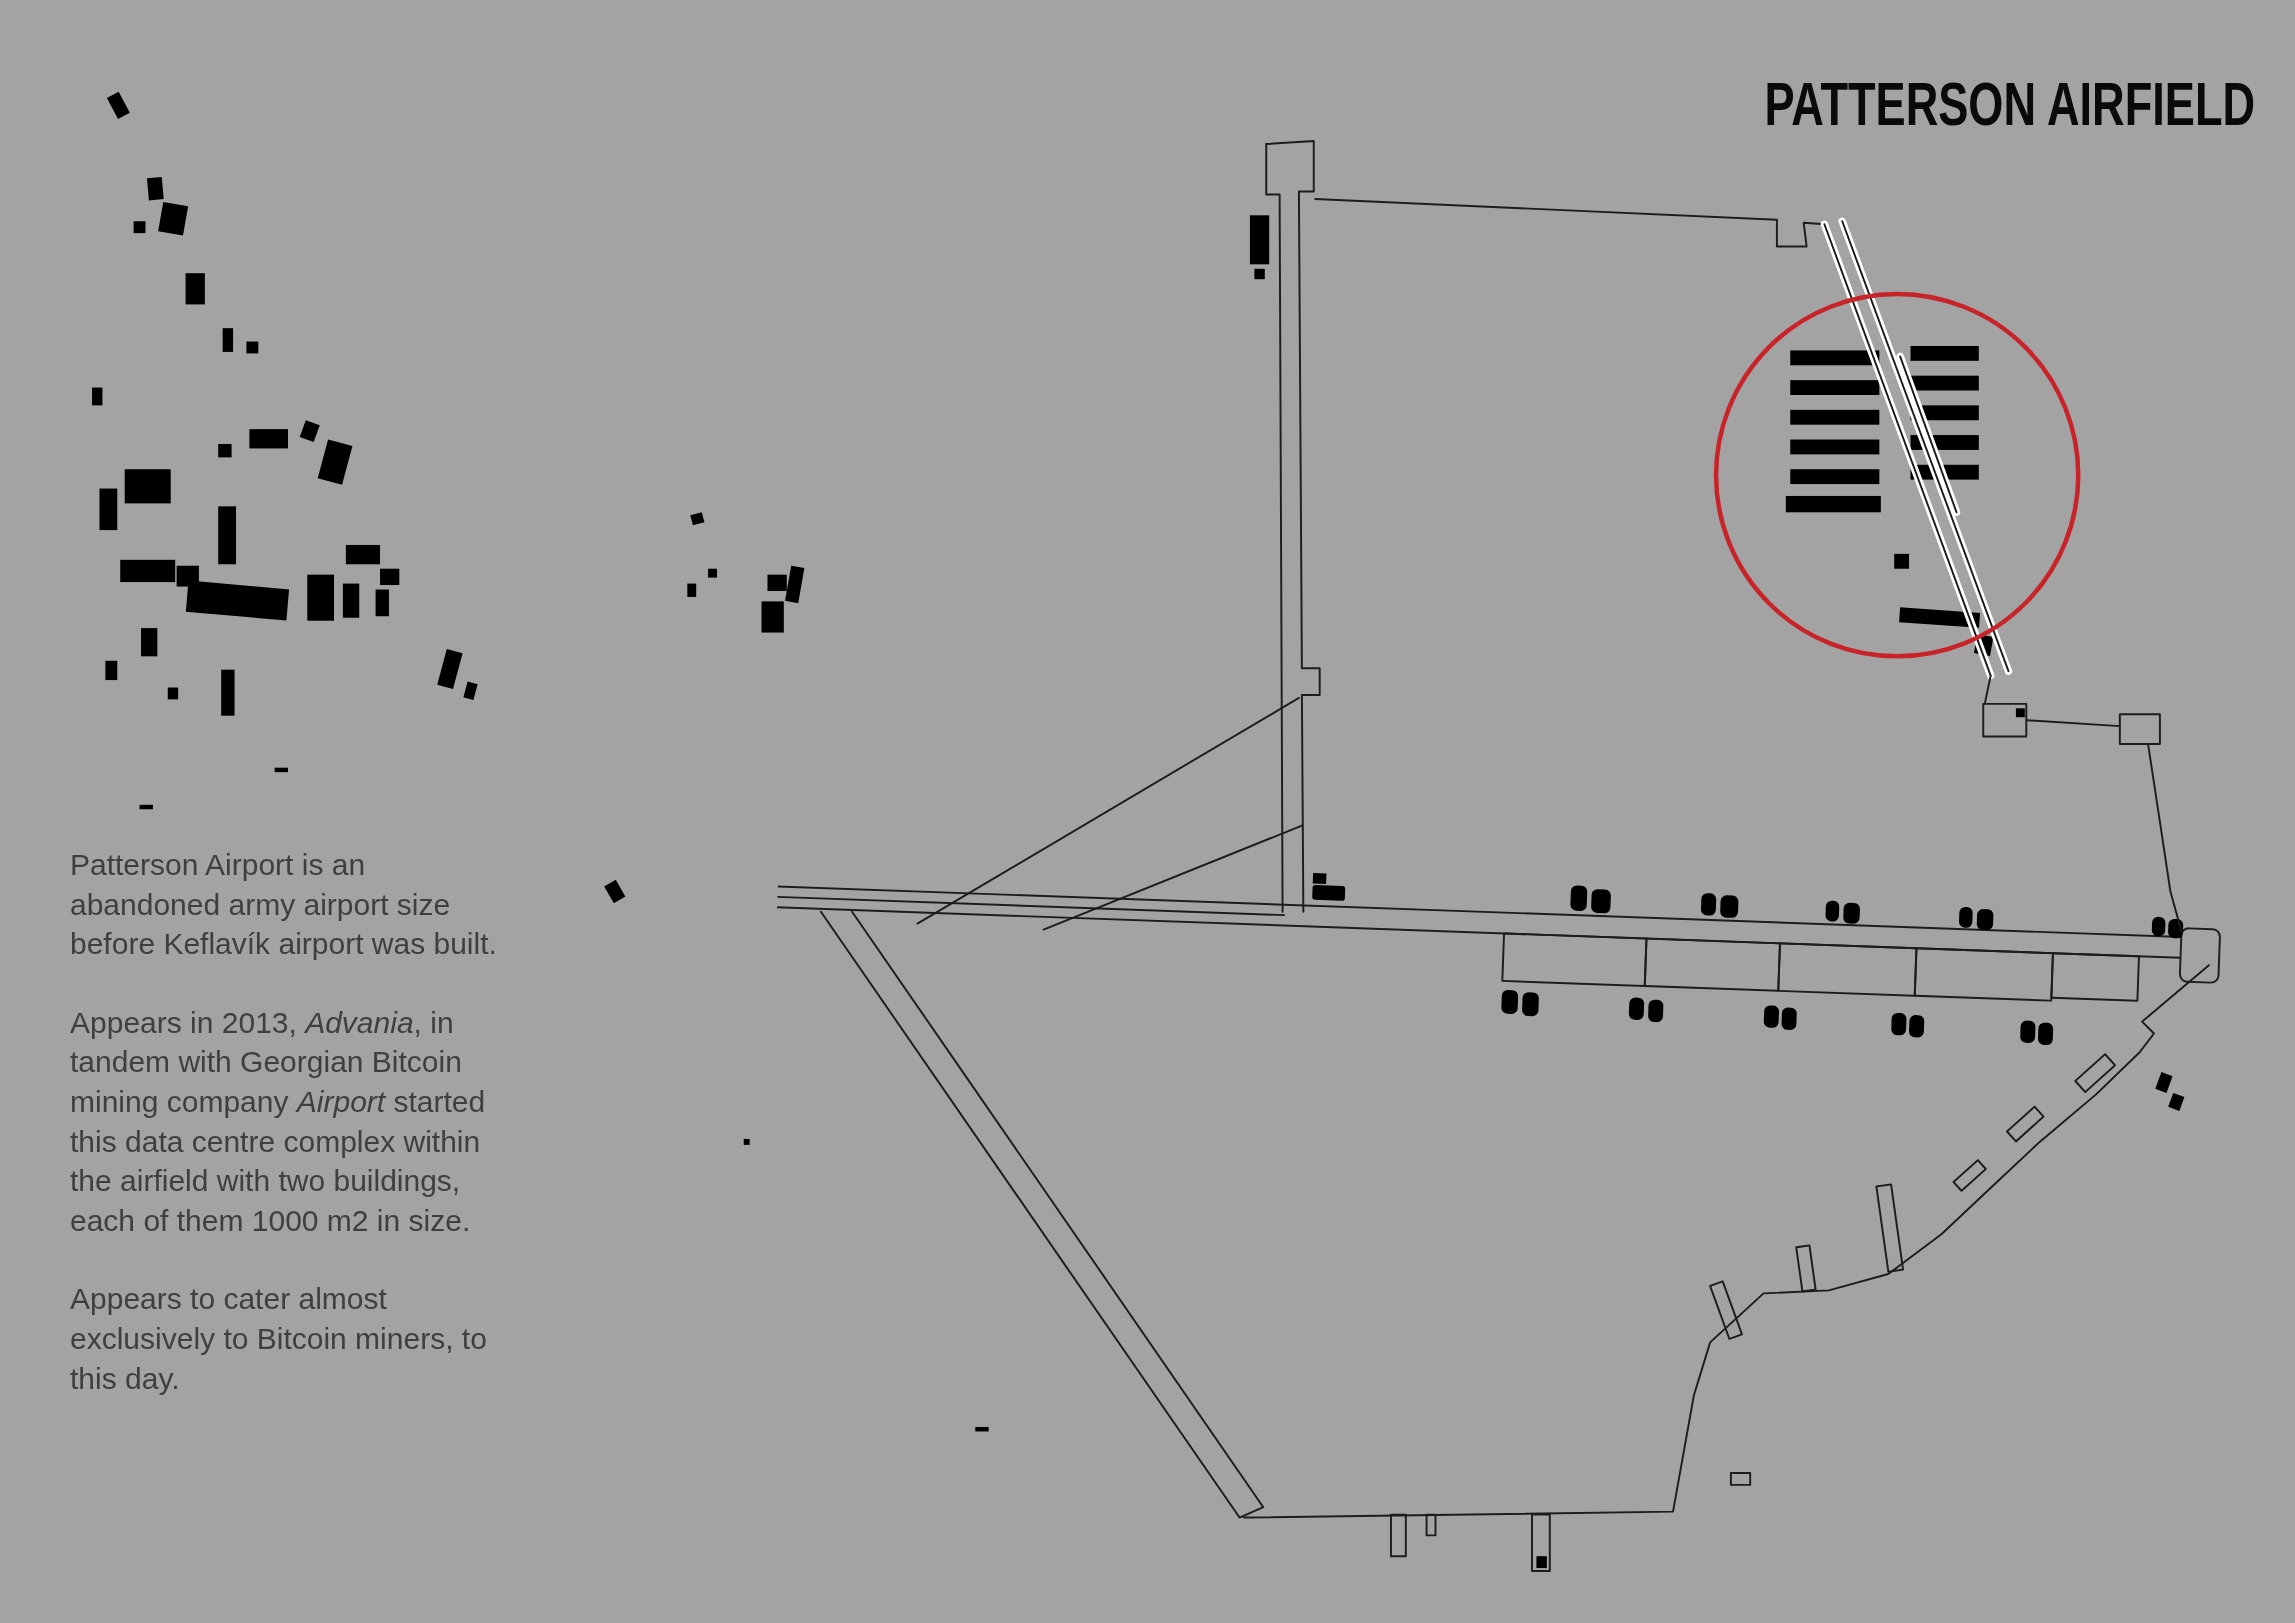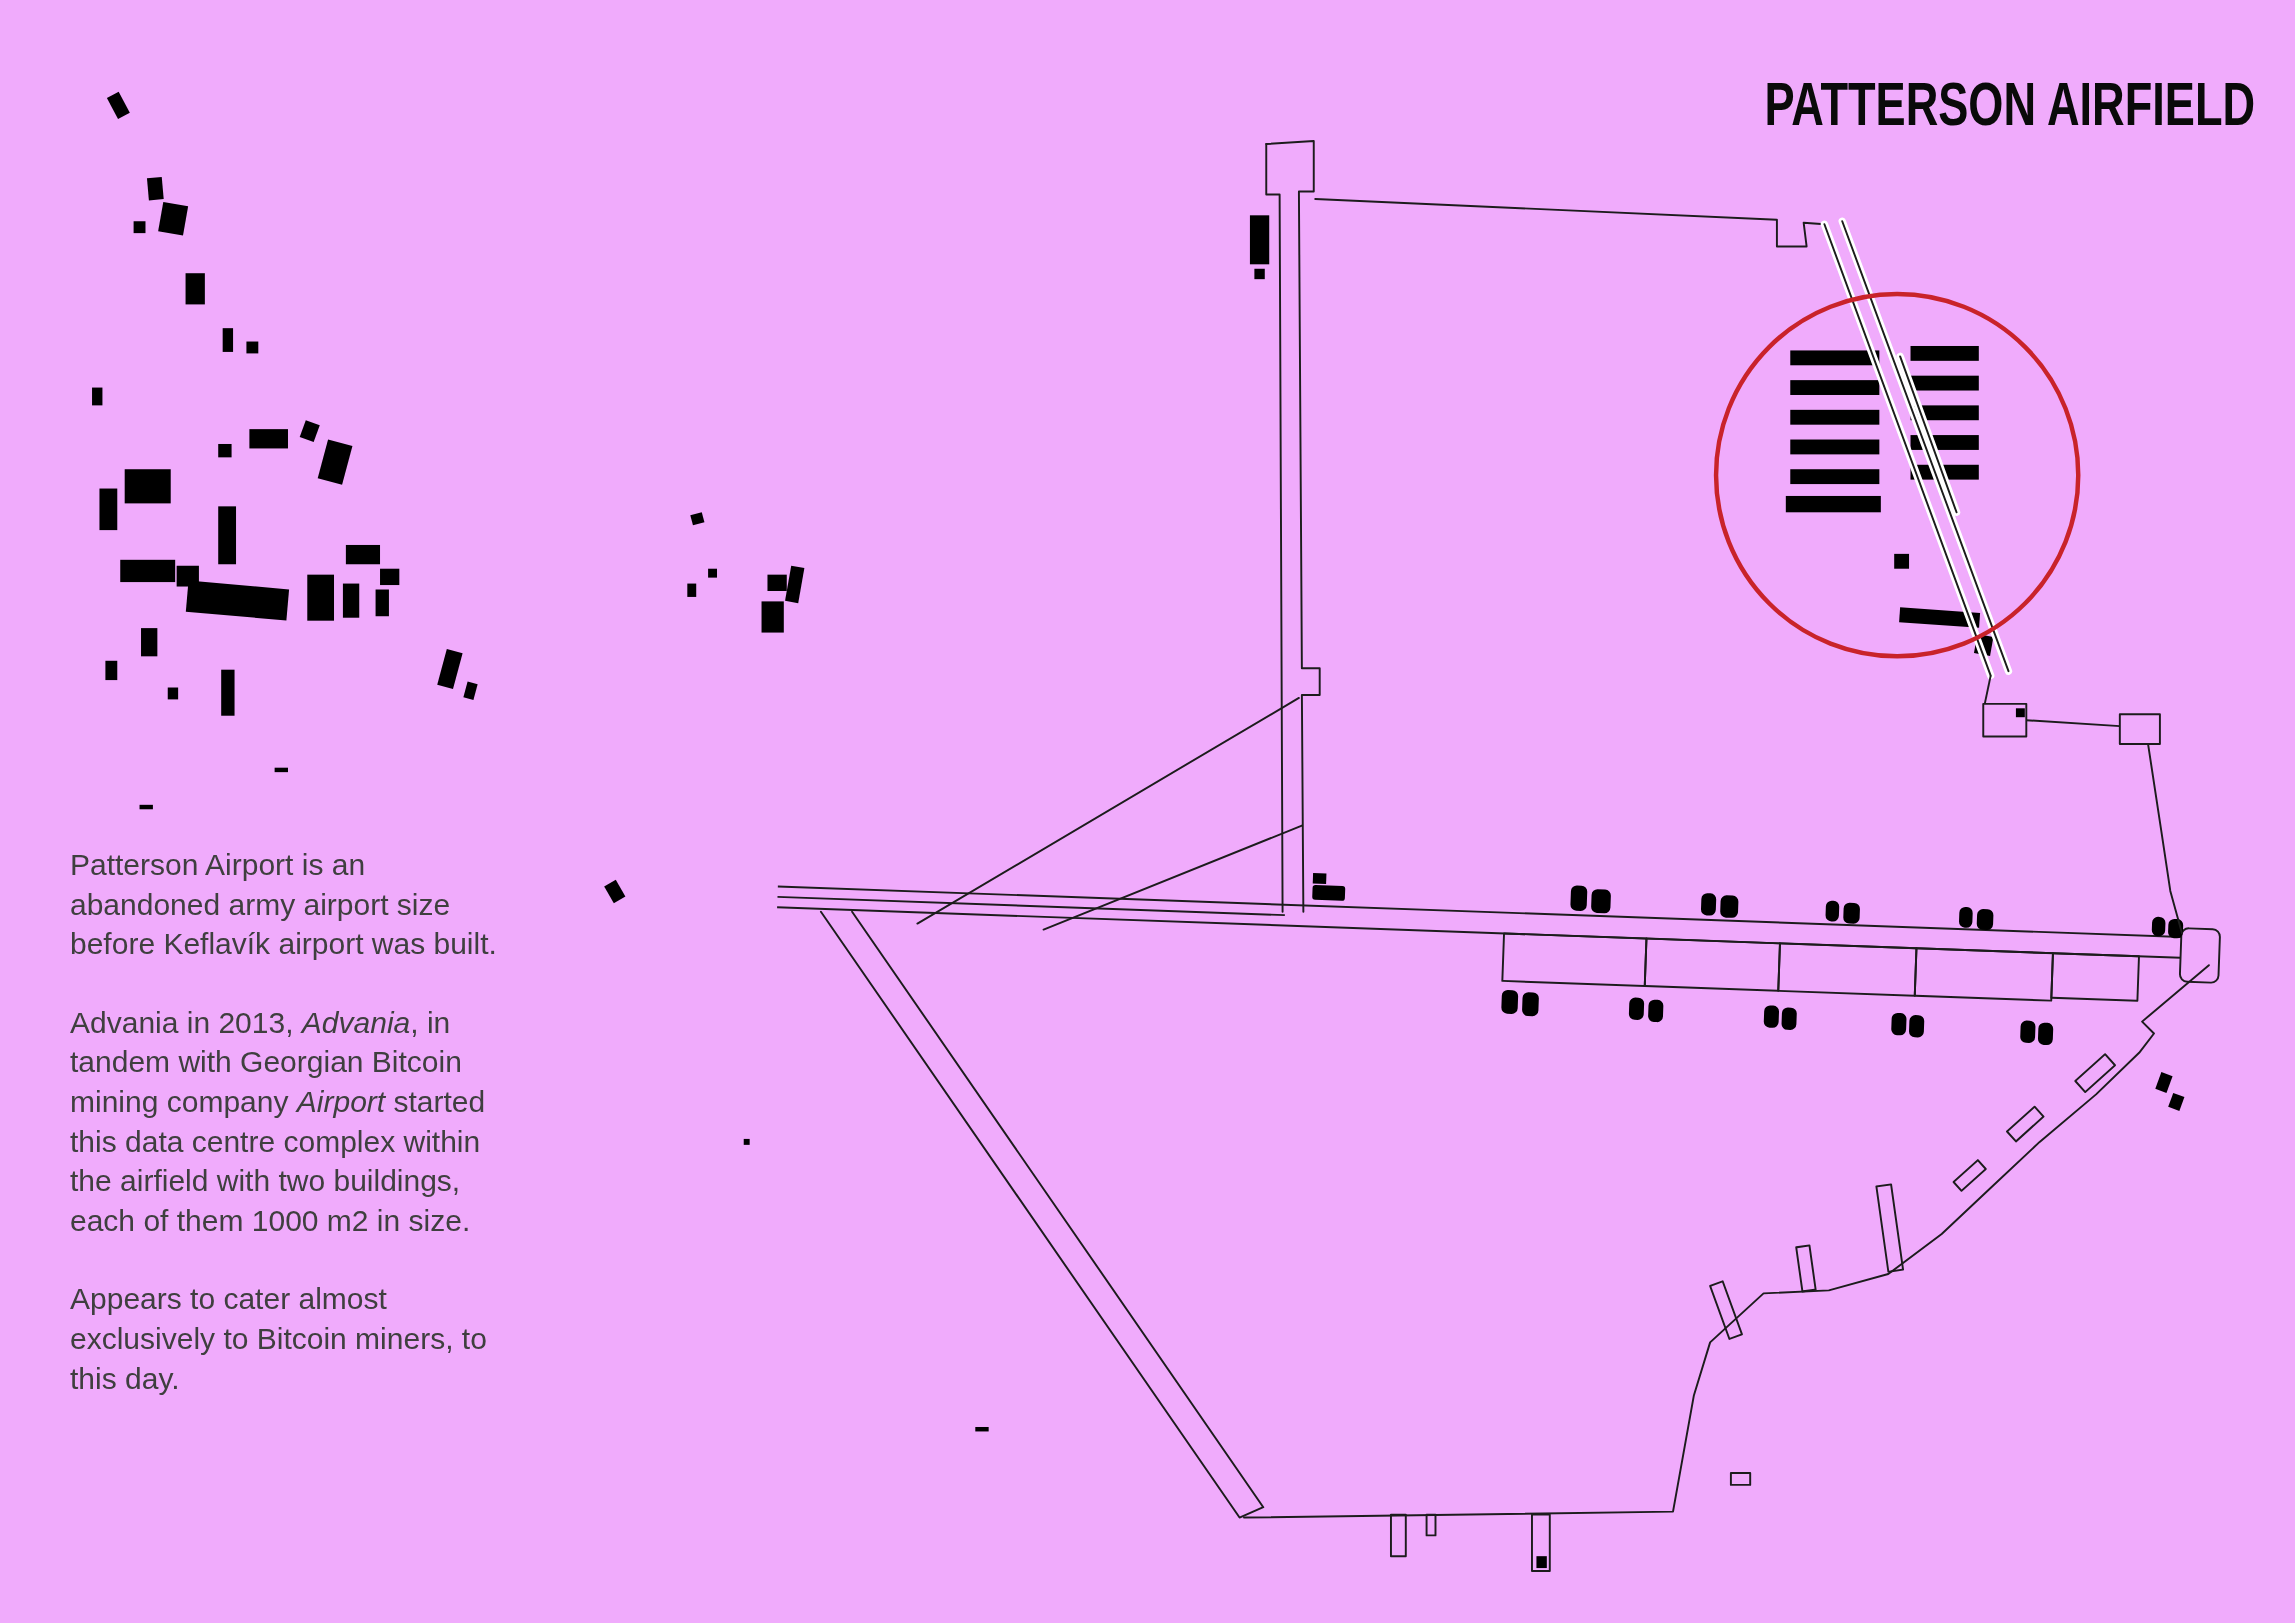--- a/index.html
+++ b/index.html
@@ -8,21 +8,21 @@
     background: #ffffff;
     width: 2295px;
     height: 1623px;
     font-family: "Liberation Sans", sans-serif;
   }
   .page {
     position: relative;
     width: 2295px;
     height: 1623px;
     overflow: hidden;
-    background: #f0abfc;
+    background: #a3a3a3;
   }
   svg.map {
     position: absolute;
     left: 0; top: 0;
     width: 2295px;
     height: 1623px;
     display: block;
   }
   h1.title {
     position: absolute;
@@ -212,21 +212,21 @@
 
     <circle cx="1278" cy="320" r="122" fill="none" stroke-width="3" stroke="#c9232a"></circle>
   </svg>
 
   <h1 class="title">PATTERSON AIRFIELD</h1>
 
   <div class="desc">
     <p><span>Patterson Airport is an
 abandoned army airport size
 before Keflavík airport was built.</span></p>
-    <p><span>Advania in 2013, </span><em>Advania</em><span>, in
+    <p><span>Appears in 2013, </span><em>Advania</em><span>, in
 tandem with Georgian Bitcoin
 mining company </span><em>Airport</em><span> started
 this data centre complex within
 the airfield with two buildings,
 each of them 1000 m2 in size.</span></p>
     <p><span>Appears to cater almost
 exclusively to Bitcoin miners, to
 this day.</span></p>
   </div>
 

